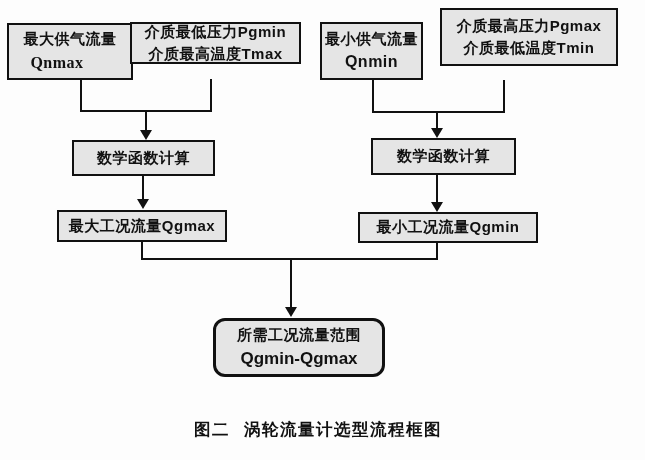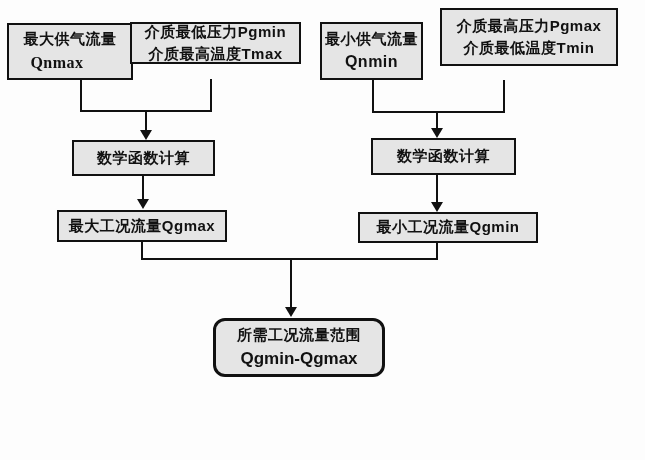--- a/index.html
+++ b/index.html
@@ -128,14 +128,17 @@
   <div class="cline" style="left:436px; top:243px; width:2px; height:17px;"></div>
   <div class="cline" style="left:141px; top:258px; width:297px; height:2px;"></div>
   <div class="cline" style="left:290px; top:260px; width:2px; height:48px;"></div>
   <div class="arrowhead" style="left:285px; top:307px;"></div>
 
   <div class="node thick" style="left:213px; top:318px; width:172px; height:59px;border-radius:12px;">
     <span>所需工况流量范围</span>
     <span class="result-latin">Qgmin-Qgmax</span>
   </div>
 
+  <div class="caption">
+    <span class="cap-label">图二</span><span>涡轮流量计选型流程框图</span>
+  </div>
 
 </div>
 
 </body></html>

